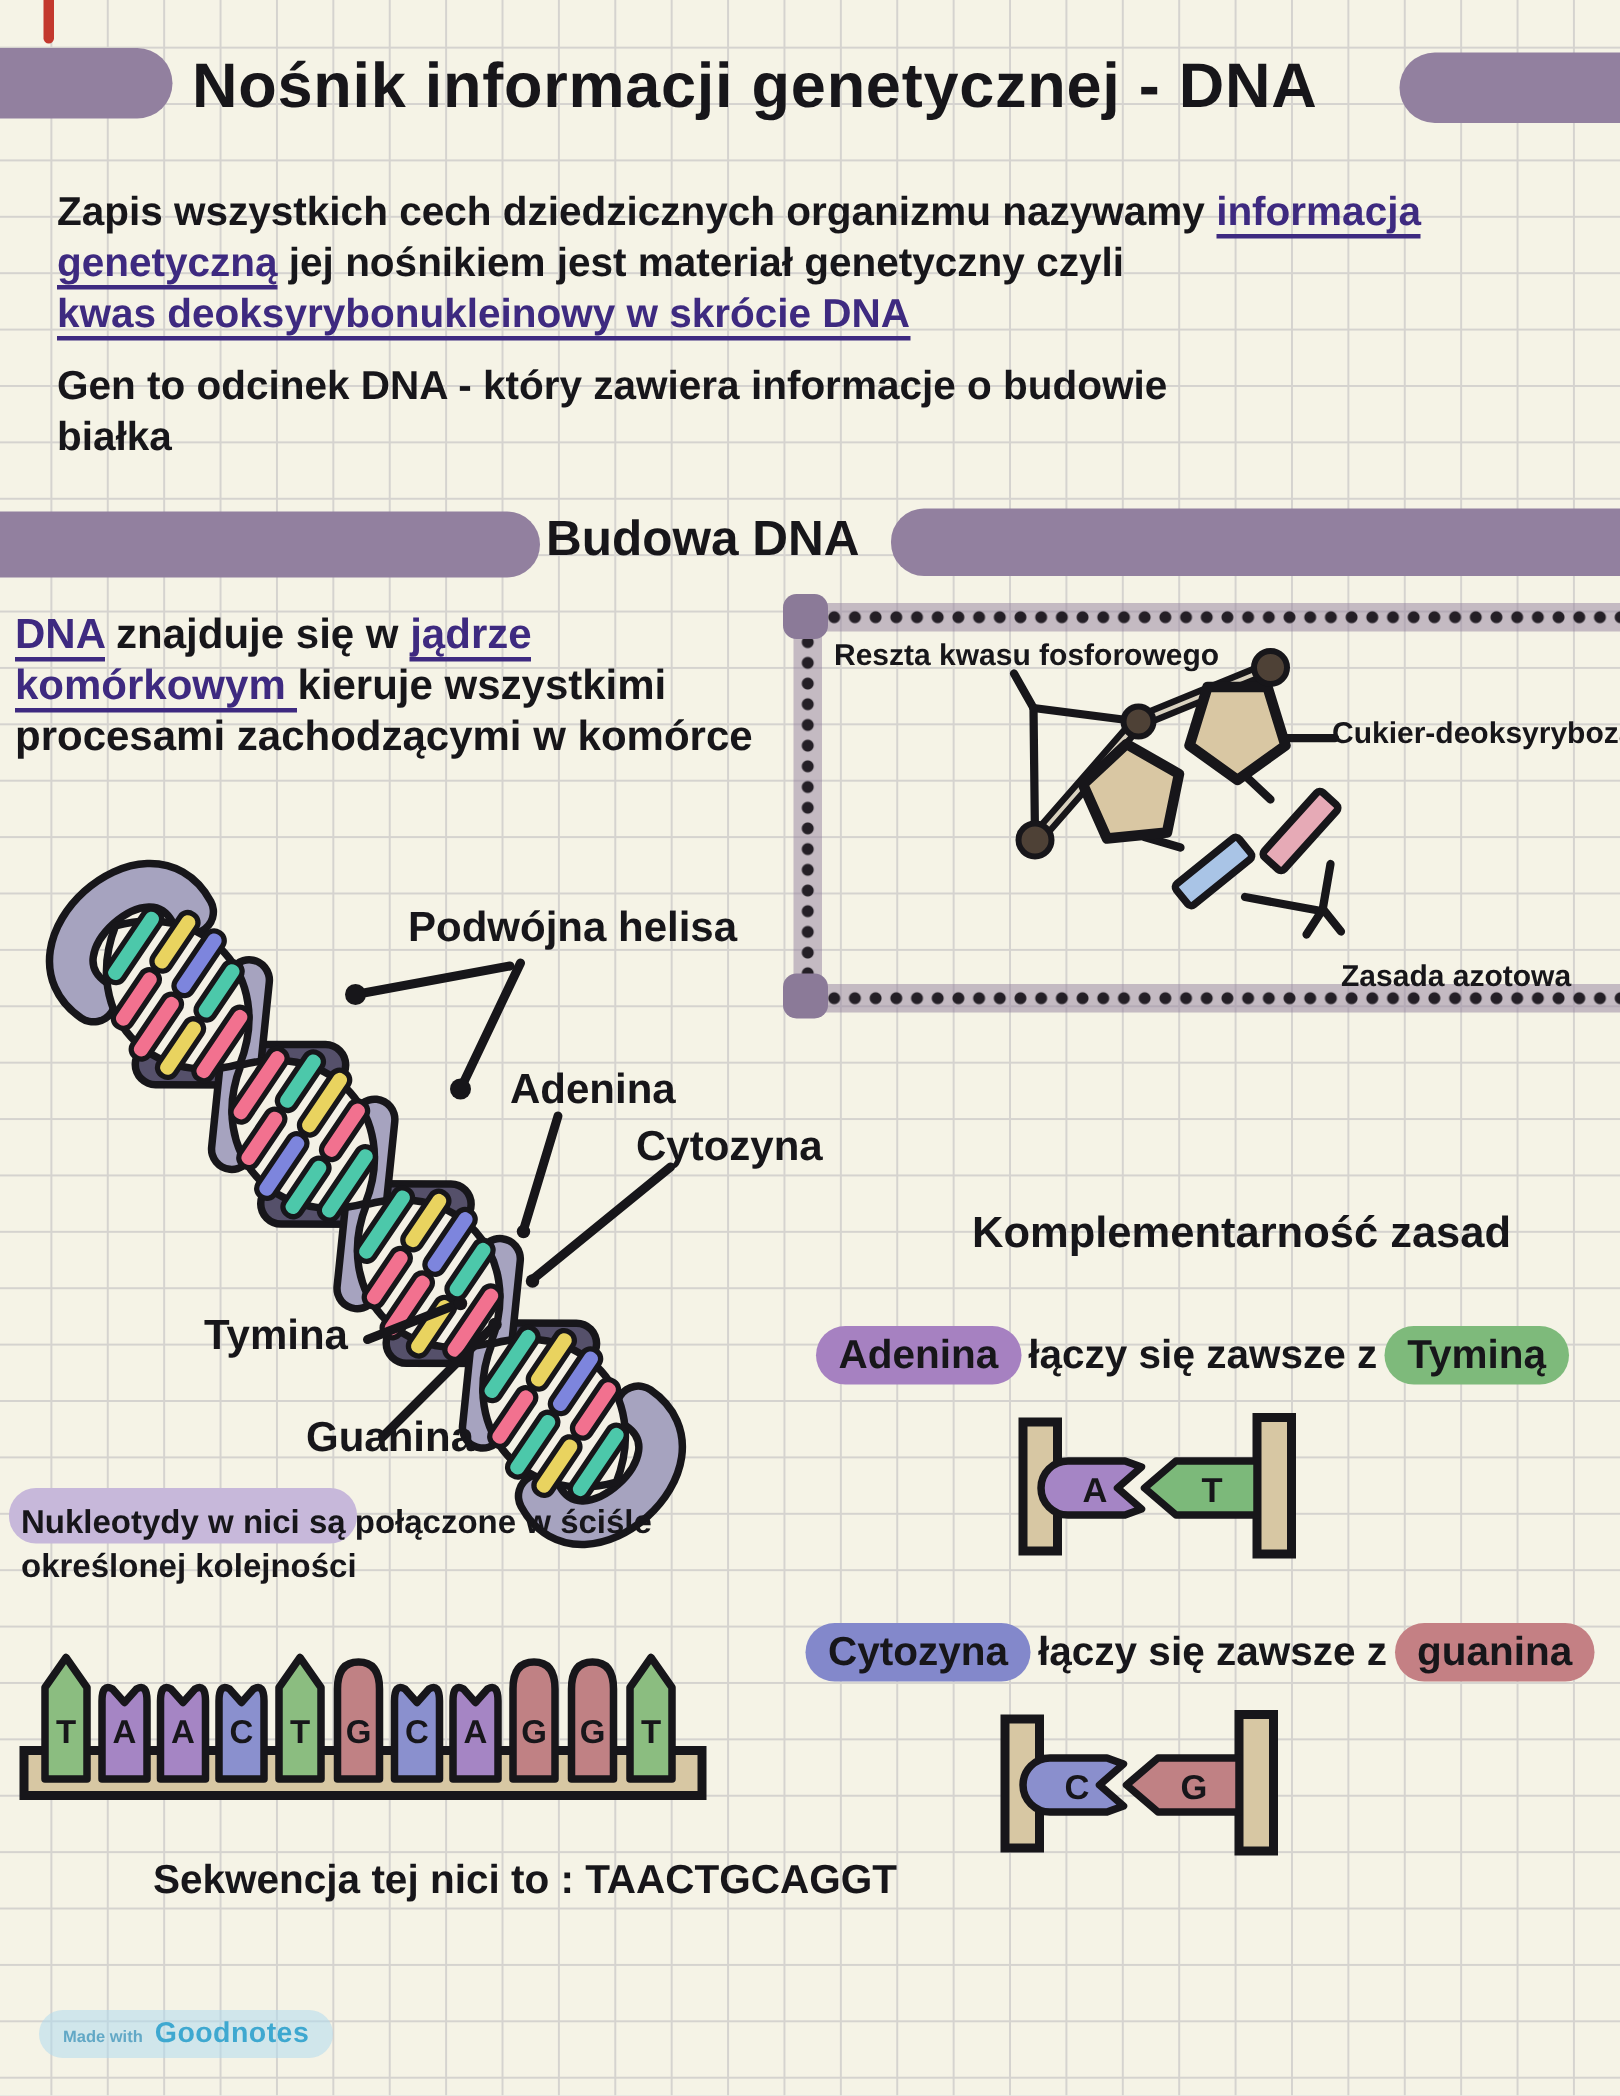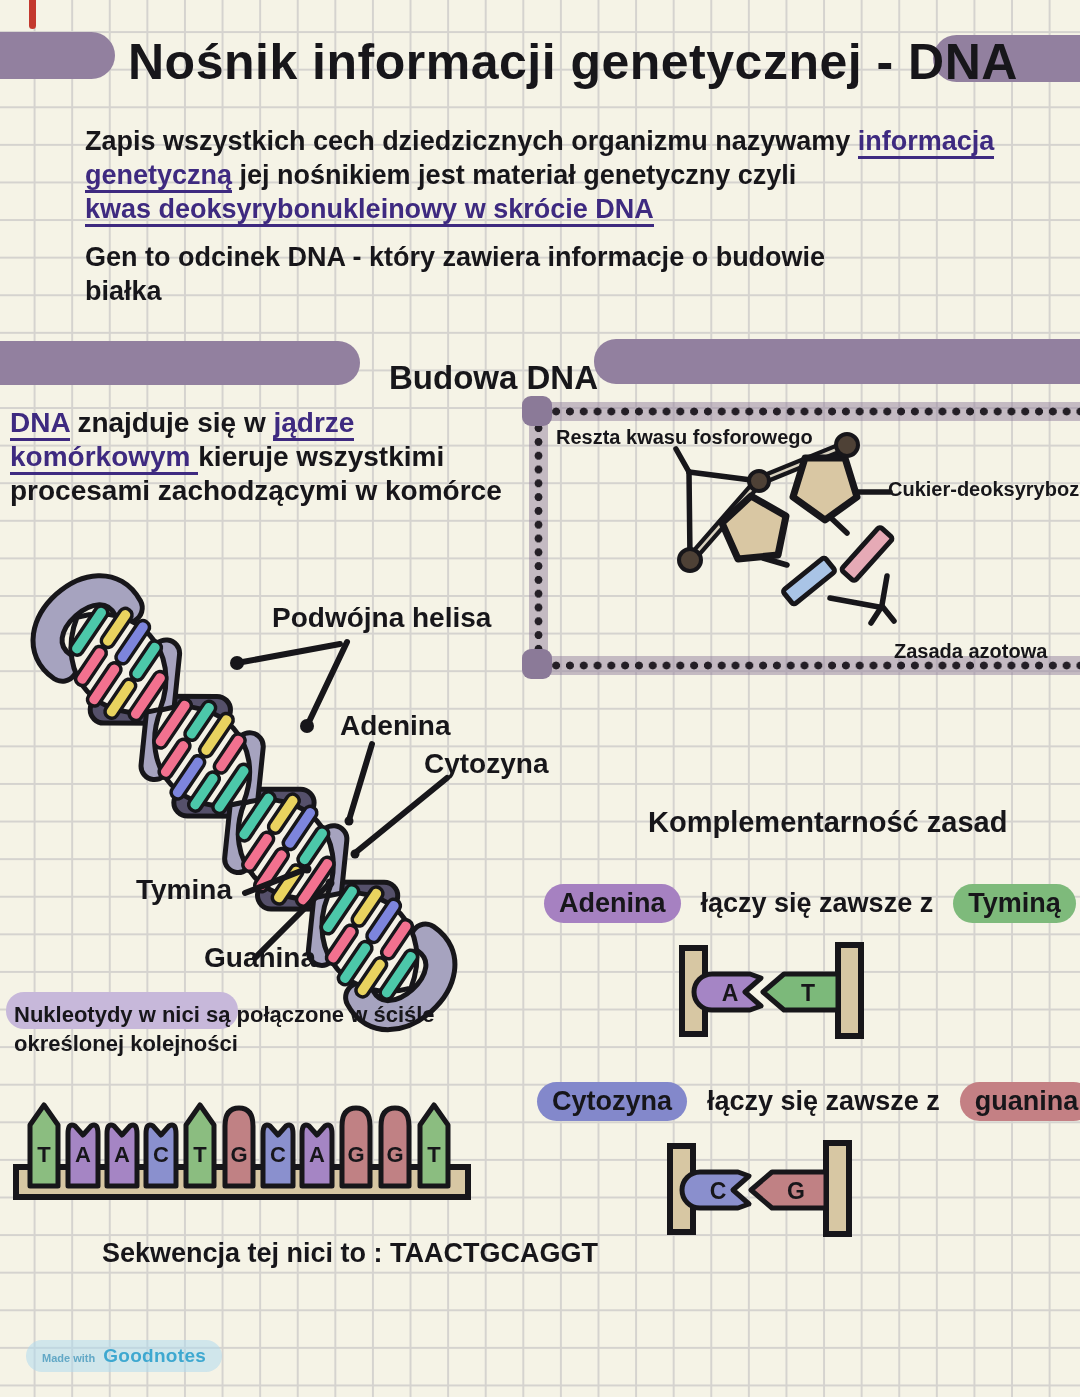--- a/index.html
+++ b/index.html
@@ -5,37 +5,37 @@
   html,body{margin:0;padding:0;background:#ddd;}
   .page{position:relative;width:1080px;height:1397px;overflow:hidden;
     background-color:#f5f3e6;
     background-image:linear-gradient(to right,#d5d3cf 1.5px,transparent 1.5px),
                      linear-gradient(to bottom,#d5d3cf 1.5px,transparent 1.5px);
     background-size:37.6px 37.6px;background-position:-4px -6.5px;
     font-family:"Liberation Sans","DejaVu Sans",sans-serif;color:#17161a;}
   .abs{position:absolute;}
   .hpill{position:absolute;background:#92809f;}
   .plink{color:#3e2a80;border-bottom:3.5px solid #3e2a80;font-weight:bold;}
-  .title{font-size:50px;font-weight:bold;letter-spacing:.5px;}
+  .title{font-size:42px;font-weight:bold;letter-spacing:.5px;}
   .h2{font-size:33px;font-weight:bold;}
-  .body27{font-size:27px;line-height:34px;font-weight:bold;margin-left:47px;}
+  .body27{font-size:27px;line-height:34px;font-weight:bold;}
   .body28{font-size:28px;line-height:34px;font-weight:bold;}
   .lbl28{font-size:28px;font-weight:bold;white-space:nowrap;}
   .lbl20{font-size:20px;font-weight:bold;white-space:nowrap;}
   .dotband{position:absolute;background-color:rgba(147,129,158,.5);
     background-image:radial-gradient(circle,#241f26 3.6px,transparent 4.3px);
     background-position:center;}
   .dot-h{background-size:13.8px 19px;}
   .dot-v{background-size:19px 13.8px;}
   .cornerblob{position:absolute;width:30px;height:30px;background:#8b7a98;border-radius:9px;}
   .pairrow{position:absolute;display:flex;align-items:center;font-size:27px;font-weight:bold;white-space:nowrap;}
   .npill{padding:2px 15px;border-radius:21px;line-height:35px;}
   .pill-a{background:#a681c1}.pill-t{background:#7eba7b}
   .pill-c{background:#8388cb}.pill-g{background:#c48084}
-  .pairmid{margin:0 20px;}
+  .pairmid{margin:0 5px;}
   .tanbar{fill:#d7c7a3;stroke:#17161a;stroke-width:6;}
   .bp{stroke:#17161a;stroke-width:5;stroke-linejoin:round;}
   .bp-letter{font-family:"Liberation Sans",sans-serif;font-weight:bold;font-size:23px;fill:#17161a;text-anchor:middle;}
   .seq-letter{font-family:"Liberation Sans",sans-serif;font-weight:bold;font-size:22px;fill:#17161a;text-anchor:middle;}
   .boxline{stroke:#17161a;stroke-width:5.5;stroke-linecap:round;fill:none;}
   .conn{stroke:#17161a;stroke-width:6;stroke-linecap:round;fill:none;}
   .wm{position:absolute;left:26px;top:1340px;display:flex;align-items:baseline;gap:8px;
       background:rgba(176,219,238,.55);border-radius:17px;padding:5px 16px;}
   .wm-prefix{font-size:11px;font-weight:bold;color:#62a8c6;}
   .wm-brand{font-size:19px;font-weight:bold;color:#3ea8d0;letter-spacing:.3px;}
@@ -56,21 +56,21 @@
     <div><span class="plink">genetyczną</span><span>  jej nośnikiem jest materiał genetyczny czyli</span></div>
     <div><span class="plink">kwas deoksyrybonukleinowy w skrócie DNA</span></div>
   </div>
   <div class="abs body27" style="left:38px;top:240px;">
     <div>Gen to odcinek DNA - który zawiera informacje o budowie</div>
     <div>białka</div>
   </div>
 
   <div class="hpill" style="left:-24px;top:341px;width:384px;height:44px;border-radius:22px;"></div>
   <div class="hpill" style="left:594px;top:339px;width:510px;height:45px;border-radius:22px;"></div>
-  <div class="abs h2" style="left:364px;top:359px;margin-left:25px;">Budowa DNA</div>
+  <div class="abs h2" style="left:364px;top:340px;">Budowa DNA</div>
 
   <div class="abs body28" style="left:10px;top:406px;">
     <div><span class="plink">DNA</span><span> znajduje się w </span><span class="plink">jądrze</span></div>
     <div><span class="plink">komórkowym </span><span>kieruje wszystkimi</span></div>
     <div>procesami zachodzącymi w komórce</div>
   </div>
 
   <div class="dotband dot-h" style="left:529px;top:402px;width:551px;height:19px;"></div>
   <div class="dotband dot-v" style="left:529px;top:402px;width:19px;height:273px;"></div>
   <div class="dotband dot-h" style="left:529px;top:656px;width:551px;height:19px;"></div>

